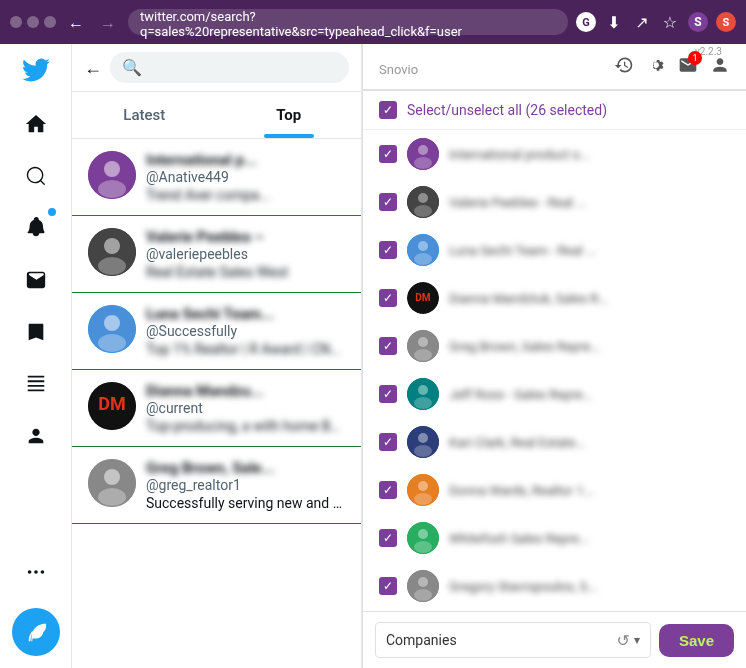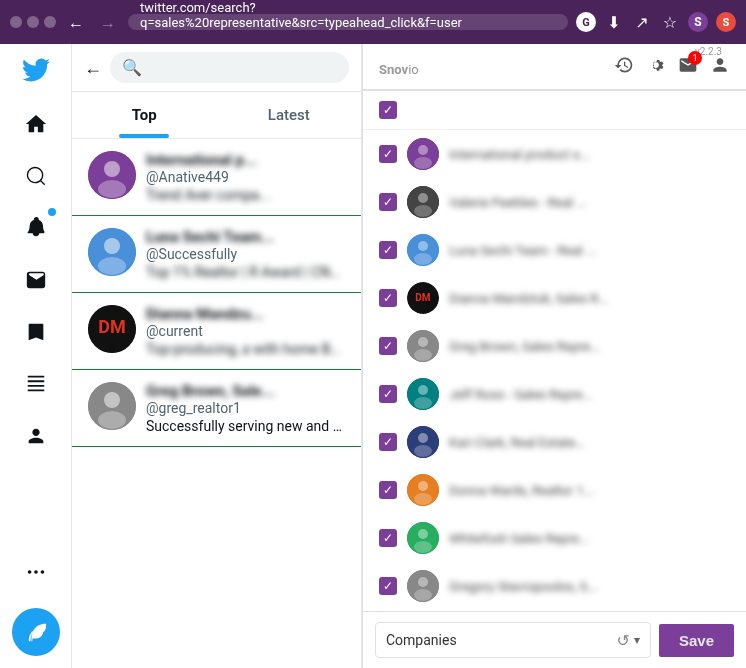--- a/index.html
+++ b/index.html
@@ -13,23 +13,23 @@
       align-items: center;
       padding: 0 10px;
       gap: 8px;
     }
     .browser-dots { display: flex; gap: 5px; }
     .browser-dot { width: 12px; height: 12px; border-radius: 50%; background: rgba(255,255,255,0.3); }
     .browser-url {
       flex: 1;
       background: rgba(255,255,255,0.15);
       border-radius: 20px;
-      height: 16px;
-      display: flex;
-      align-items: flex-end;
+      height: 26px;
+      display: flex;
+      align-items: flex-start;
       padding: 0 12px;
       color: #fff;
       font-size: 13px;
       gap: 8px;
     }
     .browser-icons { display: flex; gap: 8px; align-items: center; }
     .browser-icon { width: 20px; height: 20px; border-radius: 50%; display: flex; align-items: center; justify-content: center; color: white; font-size: 12px; }
     .browser-icon-g { background: white; color: #4a235a; font-weight: bold; font-size: 11px; }
     .browser-icon-s { background: #7c3f99; color: white; font-weight: bold; }
 
@@ -188,21 +188,21 @@
       position: relative;
     }
     .snov-version {
       position: absolute;
       top: 2px;
       right: 24px;
       font-size: 10px;
       color: #999;
     }
     .snov-logo { font-size: 22px; font-weight: 700; color: #6c3fc5; }
-    .snov-logo span { font-size: 13px; font-weight: 700; color: #999; }
+    .snov-logo span { font-size: 13px; font-weight: 400; color: #999; }
     .snov-header-icons { display: flex; gap: 12px; align-items: center; }
     .snov-header-icon { color: #555; font-size: 18px; cursor: pointer; position: relative; }
     .snov-badge {
       position: absolute;
       top: -4px;
       right: -4px;
       background: red;
       color: white;
       font-size: 9px;
       width: 14px;
@@ -285,23 +285,23 @@
       display: flex;
       align-items: center;
       padding: 0 10px;
       font-size: 14px;
       color: #333;
       background: white;
       justify-content: space-between;
     }
     .snov-save-btn {
       background: #7c3f99;
-      color: #e5e5e5;
+      color: #bef264;
       border: none;
-      border-radius: 2px;
+      border-radius: 10px;
       padding: 8px 20px;
       font-size: 15px;
       font-weight: 600;
       cursor: pointer;
     }
 
     
     .snov-user-list::-webkit-scrollbar { width: 4px; }
     .snov-user-list::-webkit-scrollbar-track { background: #f1f1f1; }
     .snov-user-list::-webkit-scrollbar-thumb { background: #ccc; border-radius: 2px; }
@@ -408,41 +408,55 @@
       <div style="display:flex;align-items:center;gap:8px;">
         <div style="cursor:pointer;font-size:18px;color:#0f1419;">←</div>
         <div class="search-bar">
           <span class="search-bar-icon">🔍</span>
           <input type="text" style="">
         </div>
       </div>
     </div>
 
     <div class="tabs-row">
+      <div class="tab">Latest</div>
       <div class="tab active">Top</div>
-      <div class="tab">Latest</div>
     </div>
 
     <div class="results-list">
 
       <div class="user-item">
         <div class="user-avatar av-purple">
           <svg viewBox="0 0 48 48" width="48" height="48">
               <circle cx="24" cy="24" r="24" fill="#7c3f99"></circle>
               <circle cx="24" cy="18" r="8" fill="rgba(255,255,255,0.5)"></circle>
               <ellipse cx="24" cy="38" rx="14" ry="9" fill="rgba(255,255,255,0.3)"></ellipse>
             </svg>
         </div>
         <div class="user-info">
           <div class="user-name blurred">International p...</div>
           <div class="user-handle">@Anative449</div>
           <div class="user-bio blurred">Trend Aver compa...</div>
         </div>
       </div>
 
+      <div class="user-item">
+        <div class="user-avatar av-dark">
+          <svg viewBox="0 0 48 48" width="48" height="48">
+              <circle cx="24" cy="24" r="24" fill="#444"></circle>
+              <circle cx="24" cy="18" r="8" fill="rgba(255,255,255,0.5)"></circle>
+              <ellipse cx="24" cy="38" rx="14" ry="9" fill="rgba(255,255,255,0.3)"></ellipse>
+            </svg>
+        </div>
+        <div class="user-info">
+          <div class="user-name blurred">Valerie Peebles –</div>
+          <div class="user-handle">@valeriepeebles</div>
+          <div class="user-bio blurred">Real Estate Sales West</div>
+        </div>
+      </div>
 
       <div class="user-item">
         <div class="user-avatar av-blue">
           <svg viewBox="0 0 48 48" width="48" height="48">
               <circle cx="24" cy="24" r="24" fill="#4a90d9"></circle>
               <circle cx="24" cy="18" r="8" fill="rgba(255,255,255,0.5)"></circle>
               <ellipse cx="24" cy="38" rx="14" ry="9" fill="rgba(255,255,255,0.3)"></ellipse>
             </svg>
         </div>
         <div class="user-info">
@@ -517,20 +531,23 @@
         </div>
       </div>
     </div>
 
     <div class="snov-divider"></div>
 
     <div class="select-all-row">
       <div class="checkbox">
         <span class="checkbox-check">✓</span>
       </div>
+      <div class="select-all-label">
+        <span>Select/unselect all</span> <span style="color:#7c3f99;">(26 selected)</span>
+      </div>
     </div>
 
     <div class="snov-user-list">
 
       <div class="snov-user-item">
         <div class="checkbox">
             <span class="checkbox-check">✓</span>
           </div>
         <div class="snov-avatar av-purple">
           <svg viewBox="0 0 32 32" width="32" height="32">

